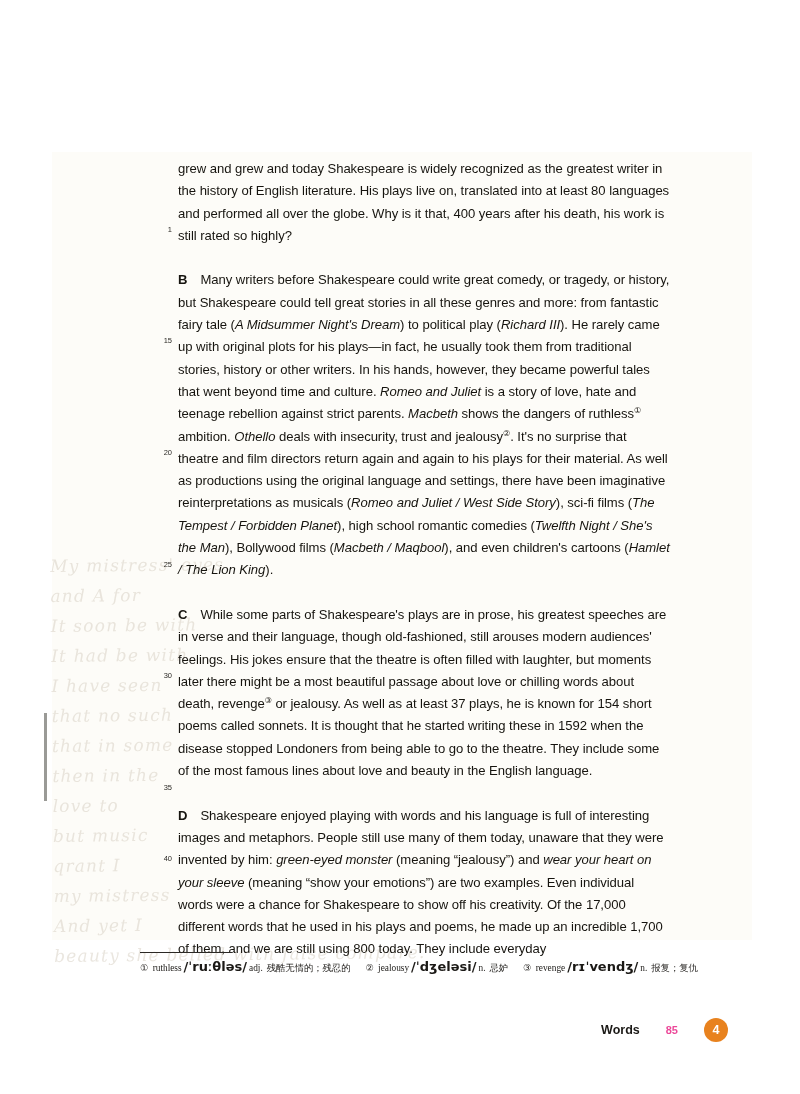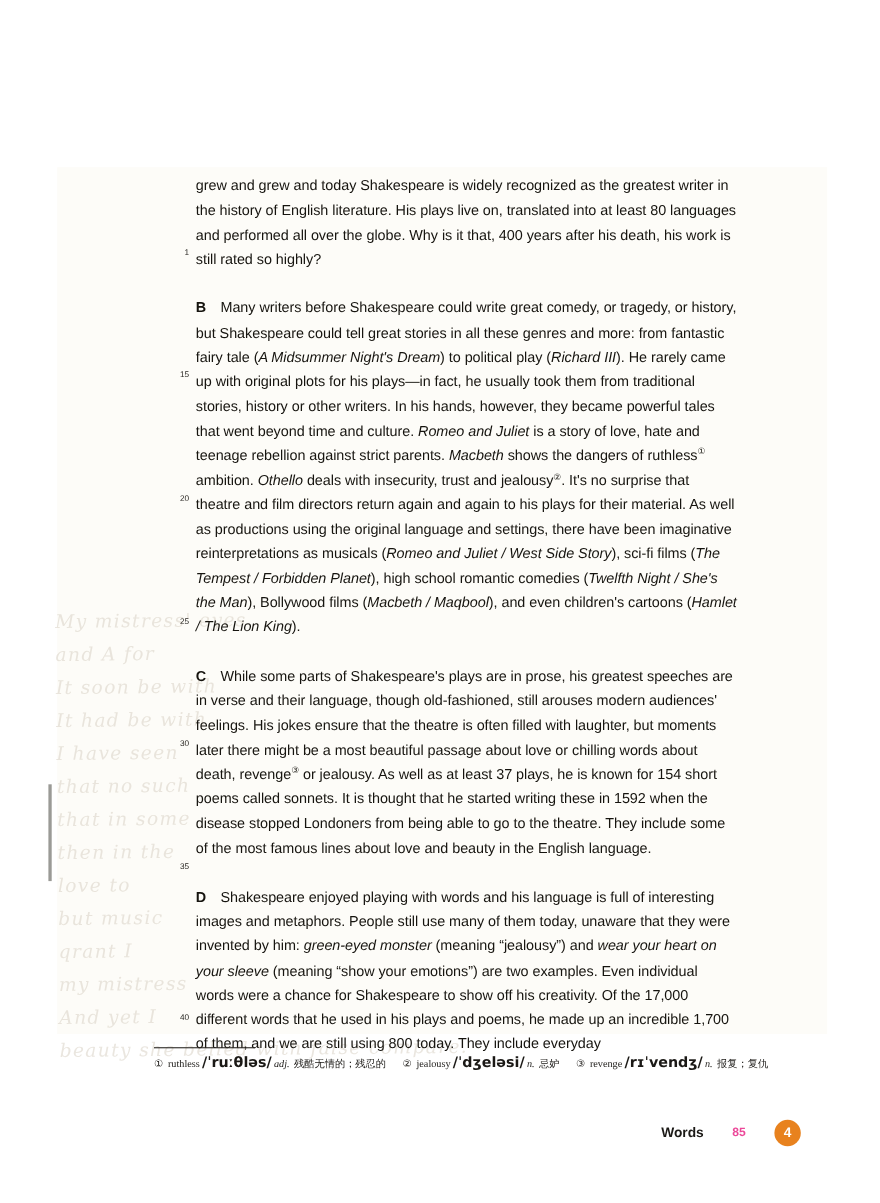--- a/index.html
+++ b/index.html
@@ -138,21 +138,20 @@
   .fn-marker { margin-right: 2px; }
   .fn-word { font-family: "Liberation Serif", serif; }
   .fn-ipa {
     font-family: "DejaVu Sans", sans-serif;
     font-weight: bold;
     font-size: 13px;
     margin: 0 2px;
   }
   .fn-pos {
     font-family: "Liberation Serif", serif;
-    font-style: italic;
     margin-right: 4px;
   }
   .fn-cn {
     font-family: Liberation Sans, sans-serif;
     font-size: 9.3px;
   }
 
   
   .footer {
     position: absolute;
@@ -209,21 +208,21 @@
 
   <div class="margin-bar"></div>
 
   <div class="line-numbers">
       <span style="top: 67px;">1</span>
       <span style="top: 178px;">15</span>
       <span style="top: 290px;">20</span>
       <span style="top: 402px;">25</span>
       <span style="top: 513px; margin-left: 45px;">30</span>
       <span style="top: 625px;">35</span>
-      <span style="top: 762px;">40</span>
+      <span style="top: 696px;">40</span>
     </div>
 
   <div class="text-column">
     <p class="para">grew and grew and today Shakespeare is widely recognized as the greatest writer in the history of English literature. His plays live on, translated into at least 80 languages and performed all over the globe. Why is it that, 400 years after his death, his work is still rated so highly?</p>
 
     <p class="para">
       <span class="para-label">B</span><span>Many writers before Shakespeare could write great comedy, or tragedy, or history, but Shakespeare could tell great stories in all these genres and more: from fantastic fairy tale (<em>A Midsummer Night's Dream</em>) to political play (<em>Richard III</em>). He rarely came up with original plots for his plays—in fact, he usually took them from traditional stories, history or other writers. In his hands, however, they became powerful tales that went beyond time and culture. <em>Romeo and Juliet</em> is a story of love, hate and teenage rebellion against strict parents. <em>Macbeth</em> shows the dangers of ruthless<sup class="fn">①</sup> ambition. <em>Othello</em> deals with insecurity, trust and jealousy<sup class="fn">②</sup>. It's no surprise that theatre and film directors return again and again to his plays for their material. As well as productions using the original language and settings, there have been imaginative reinterpretations as musicals (<em>Romeo and Juliet / West Side Story</em>), sci-fi films (<em>The Tempest / Forbidden Planet</em>), high school romantic comedies (<em>Twelfth Night / She's the Man</em>), Bollywood films (<em>Macbeth / Maqbool</em>), and even children's cartoons (<em>Hamlet / The Lion King</em>).</span>
     </p>
 
     <p class="para">

